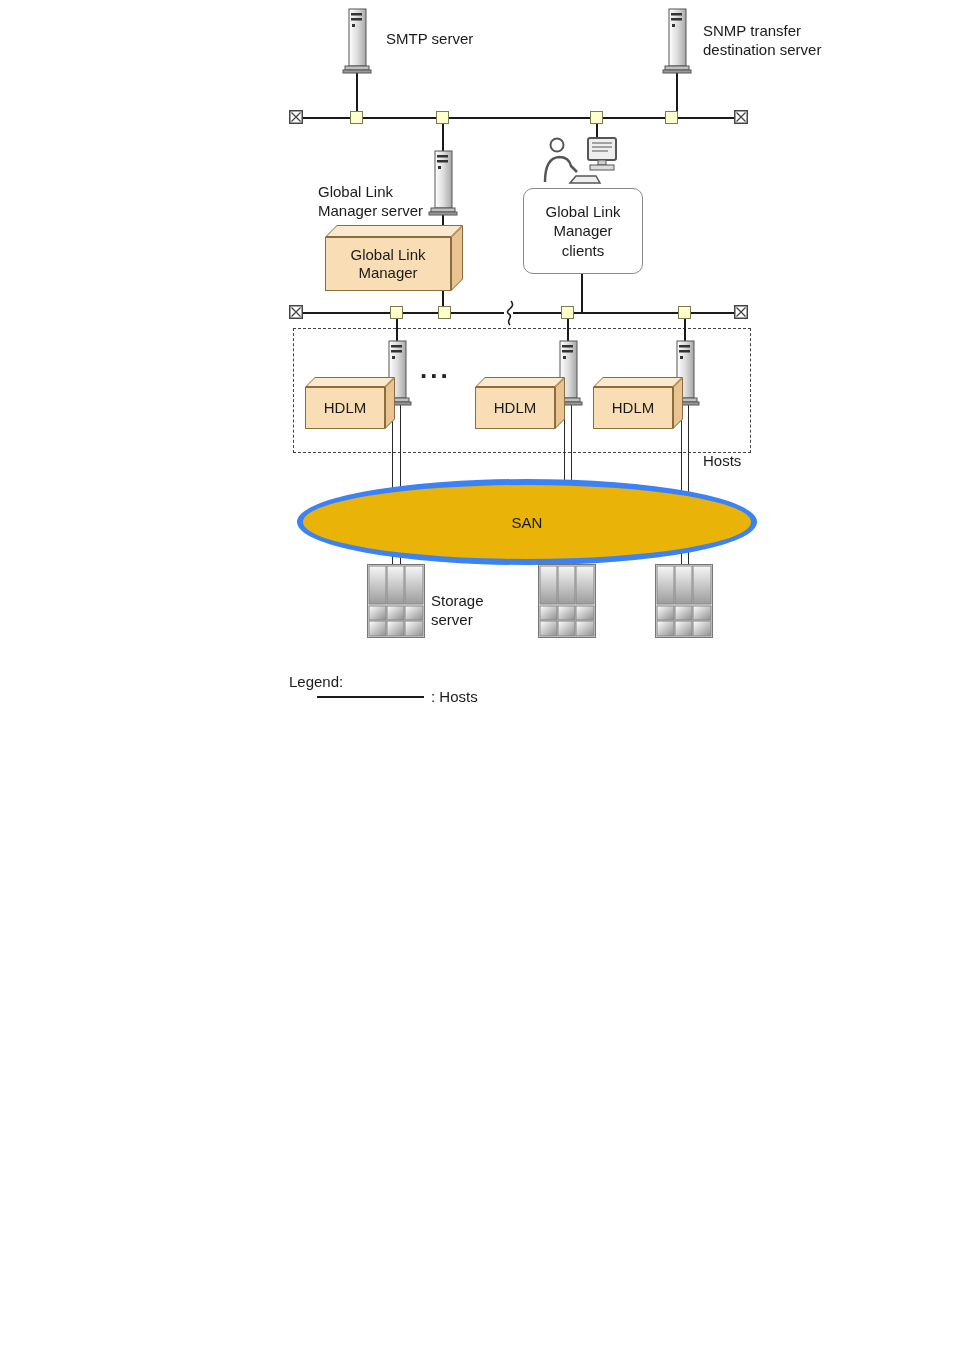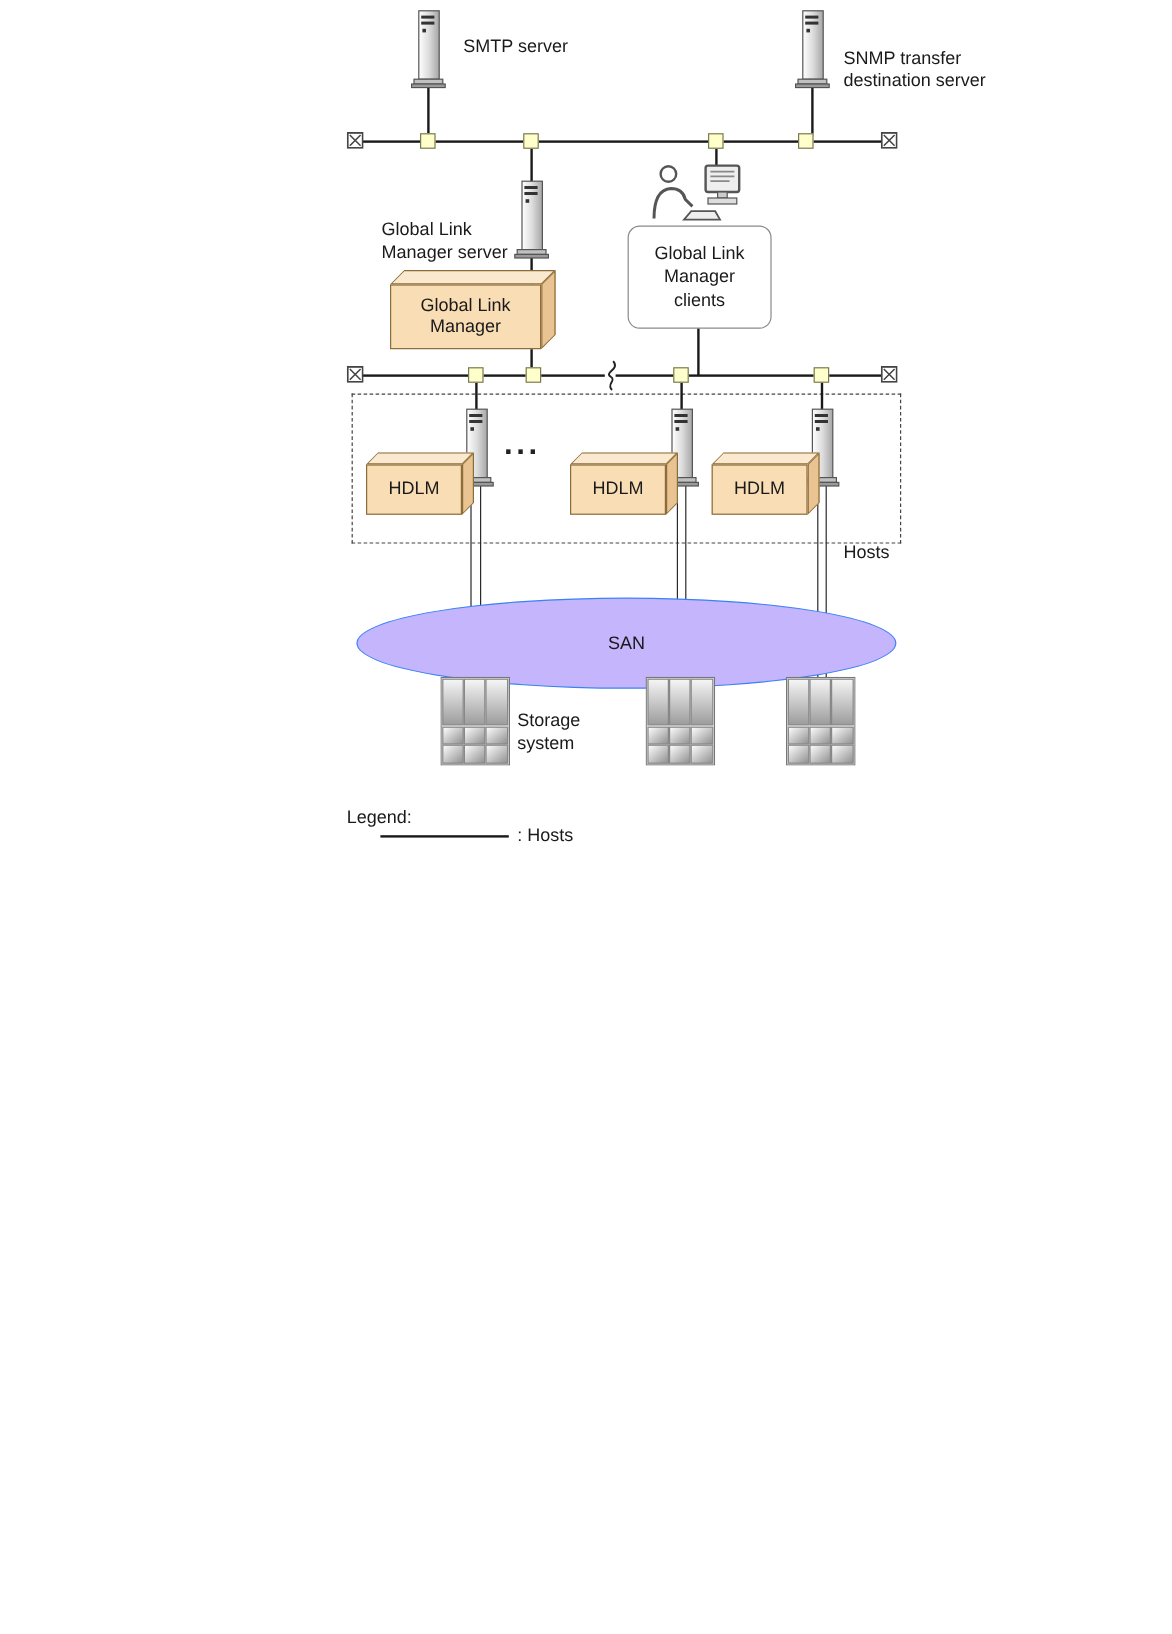--- a/index.html
+++ b/index.html
@@ -9,21 +9,21 @@
   .label{position:absolute;font-size:15px;line-height:1.25;color:#1a1a1a;white-space:pre-line;z-index:4;}
   .hline{position:absolute;height:2px;background:#1a1a1a;z-index:1;}
   .vline{position:absolute;width:1.6px;background:#1a1a1a;z-index:1;}
   .thin{width:1.4px;background:#2a2a2a;}
   .node{position:absolute;width:13px;height:13px;background:#ffffcc;border:1px solid #7a7a52;box-sizing:border-box;z-index:3;}
   .xnode{position:absolute;width:14px;height:14px;z-index:3;}
   .box3d{position:absolute;z-index:3;}
   .b-front{position:absolute;left:0;top:0;width:100%;height:100%;background:#f8ddb5;border:1px solid #8a6d3b;box-sizing:border-box;display:flex;align-items:center;justify-content:center;text-align:center;font-size:15px;line-height:1.2;color:#1a1a1a;white-space:pre-line;}
   .b-top{position:absolute;left:0;background:#fbe9cf;border:1px solid #8a6d3b;box-sizing:border-box;transform-origin:0 100%;transform:skewX(-45deg);}
   .b-side{position:absolute;top:0;background:#e9c392;border:1px solid #8a6d3b;box-sizing:border-box;transform-origin:0 0;transform:skewY(-45deg);}
-  .san{position:absolute;left:297px;top:498px;width:448px;height:74px;background:#c4b5fd;border:1px solid #3b82f6;border-radius:50%;z-index:2;display:flex;align-items:center;justify-content:center;font-size:15px;color:#1a1a1a;}
+  .san{position:absolute;left:297px;top:479px;width:448px;height:74px;background:#eab308;border:6px solid #3b82f6;border-radius:50%;z-index:2;display:flex;align-items:center;justify-content:center;font-size:15px;color:#1a1a1a;}
   .clients-box{position:absolute;left:523px;top:188px;width:118px;height:84px;border:1.5px solid #8a8a8a;border-radius:10px;background:#fff;display:flex;align-items:center;justify-content:center;text-align:center;font-size:15px;line-height:1.3;color:#1a1a1a;white-space:pre-line;z-index:2;}
   .hosts-rect{position:absolute;left:293px;top:328px;width:458px;height:125px;border:1px dashed #444;box-sizing:border-box;z-index:0;}
   .dots{position:absolute;left:420px;top:354px;font-size:26px;font-weight:bold;letter-spacing:3px;color:#222;z-index:4;}
   .icon{position:absolute;z-index:2;}
   .bottom-rule{position:absolute;left:0;top:1345px;width:977px;height:2px;background:#2a2a2a;}
 </style>
 </head>
 <body>
 
 <div class="canvas">
@@ -81,21 +81,21 @@
 
   <svg class="icon" style="left:342px;top:8px" width="30" height="66">
       <use href="#server"></use>
     </svg>
   <div class="label" style="left:386px;top:30px">SMTP server</div>
   <div class="vline" style="left:356px;top:73px;height:40px"></div>
 
   <svg class="icon" style="left:662px;top:8px" width="30" height="66">
       <use href="#server"></use>
     </svg>
-  <div class="label" style="left:703px;top:40px;width:150px">SNMP transfer
+  <div class="label" style="left:703px;top:22px;width:150px">SNMP transfer
 destination server</div>
   <div class="vline" style="left:676px;top:73px;height:40px"></div>
 
   <div class="hline" style="left:296px;top:117px;width:448px"></div>
   <svg class="xnode" style="left:289px;top:110px" width="14" height="14">
       <use href="#xnode"></use>
     </svg>
   <svg class="xnode" style="left:734px;top:110px" width="14" height="14">
       <use href="#xnode"></use>
     </svg>
@@ -190,21 +190,21 @@
   <svg class="icon" style="left:367px;top:564px" width="58" height="74">
       <use href="#storage"></use>
     </svg>
   <svg class="icon" style="left:538px;top:564px" width="58" height="74">
       <use href="#storage"></use>
     </svg>
   <svg class="icon" style="left:655px;top:564px" width="58" height="74">
       <use href="#storage"></use>
     </svg>
   <div class="label" style="left:431px;top:592px">Storage
-system</div>
+server</div>
 
   <div class="label" style="left:289px;top:673px">Legend:</div>
   <div class="hline" style="left:317px;top:696px;width:107px"></div>
   <div class="label" style="left:431px;top:688px">: Hosts</div>
 
   <div class="bottom-rule"></div>
 
 </div>
 
 </body></html>

